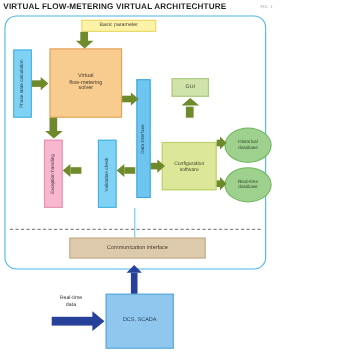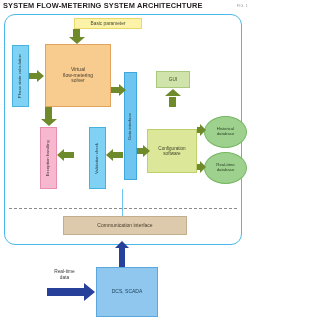--- a/index.html
+++ b/index.html
@@ -170,21 +170,21 @@
   .a12-head{left:84px;top:283px;border-top:9px solid transparent;border-bottom:9px solid transparent;border-left:11px solid #27409a;width:0;height:0;}
 
   
   .conn-v{left:121.5px;top:189px;width:1.2px;height:27px;background:#6ec6f0;}
 </style>
 </head>
 <body>
 
 <div id="root">
 
-  <div class="title">SYSTEM FLOW-METERING SYSTEM ARCHITECHTURE</div>
+  <div class="title">VIRTUAL FLOW-METERING VIRTUAL ARCHITECHTURE</div>
   <div class="figlabel">FIG. 1</div>
 
   <div class="outer"></div>
   <div class="divider"></div>
 
   <div class="arrow conn-v"></div>
 
   <div class="box basic-param">
     <span>Basic parameter</span>
   </div>

